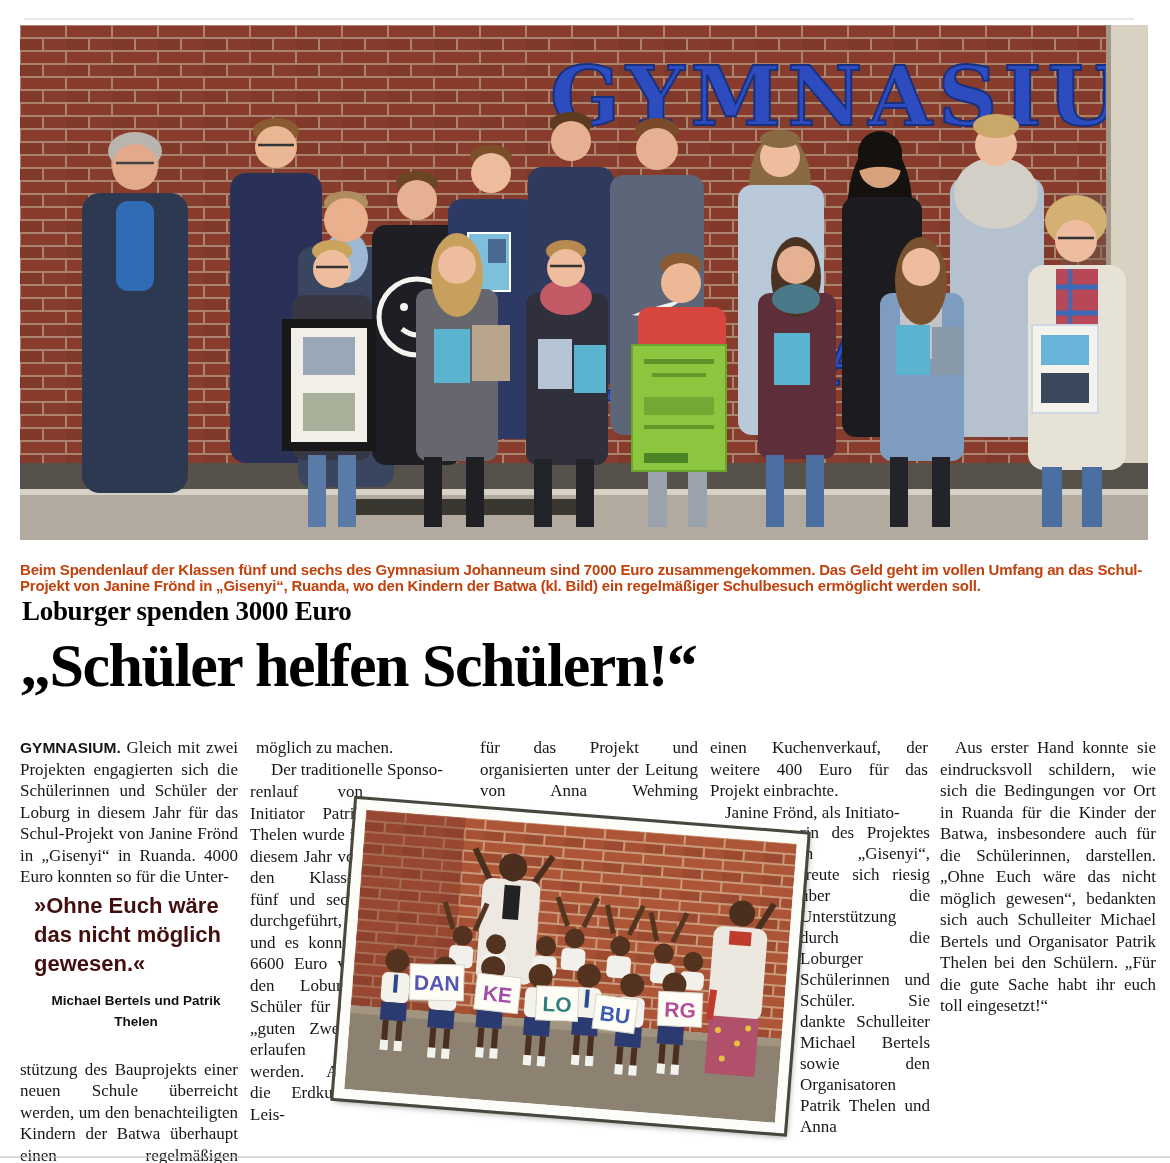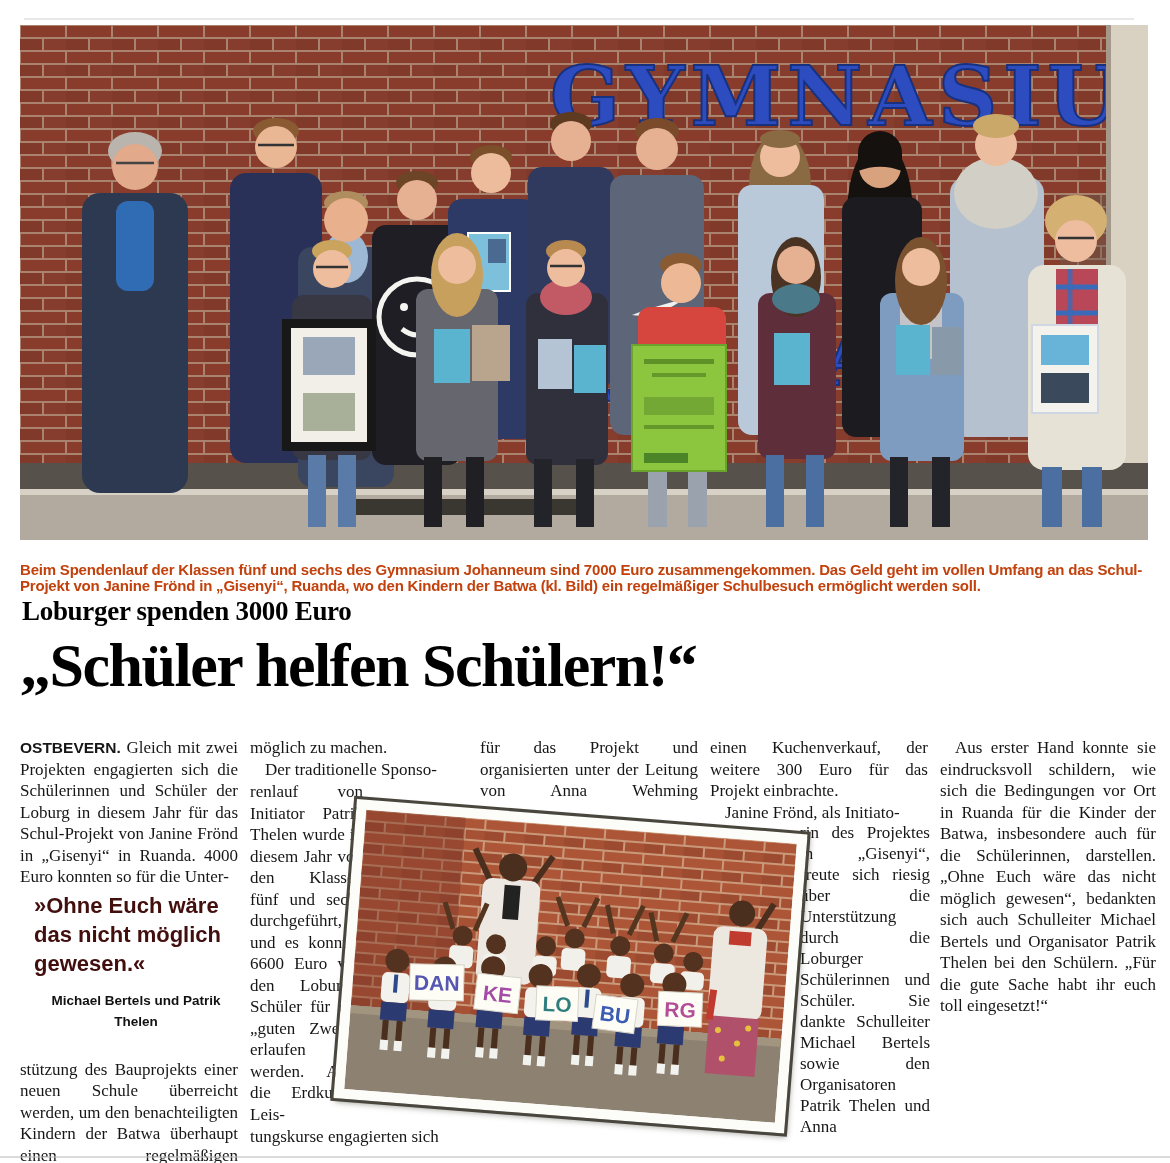--- a/index.html
+++ b/index.html
@@ -16,21 +16,21 @@
           font-weight:bold;font-size:27px;letter-spacing:-0.3px;color:#000;}
   #headline{position:absolute;left:20px;top:630px;font-family:"Liberation Serif",serif;
             font-weight:bold;font-size:62px;letter-spacing:-1.5px;color:#000;white-space:nowrap;text-align:center;}
   
   .col{position:absolute;width:218px;font-size:17px;line-height:21.5px;
        text-align:justify;color:#161616;}
   .col p{margin:0;}
   .indent{text-indent:15px;}
   .just-last{text-align-last:justify;}
   #col1{left:20px;top:737px;}
-  #col2a{left:250px;top:737px;}
+  #col2a{left:256px;top:737px;}
   #col2b{left:250px;top:781px;width:113px;}
   #col2c{left:250px;top:1126px;width:390px;text-align:left;}
   #col3{left:480px;top:737px;text-align-last:justify;}
   #col4a{left:710px;top:737px;}
   #col4b{left:800px;top:822px;width:130px;line-height:21px;}
   #col5{left:940px;top:737px;width:216px;}
   .lead-in{font-family:"Liberation Sans",sans-serif;font-weight:bold;font-size:15.5px;}
   
   #pullquote{margin:3px 0 0 14px;font-family:"Liberation Sans",sans-serif;font-weight:bold;
              font-size:22px;line-height:29px;color:#420f0e;text-align:left;}
@@ -231,43 +231,40 @@
       </g>
     </svg>
   </div>
 
   <p id="caption">Beim Spendenlauf der Klassen fünf und sechs des Gymnasium Johanneum sind 7000 Euro zusammengekommen. Das Geld geht im vollen Umfang an das Schul-Projekt von Janine Frönd in „Gisenyi“, Ruanda, wo den Kindern der Batwa (kl. Bild) ein regelmäßiger Schulbesuch ermöglicht werden soll.</p>
 
   <div id="kicker">Loburger spenden 3000 Euro</div>
   <h1 id="headline" style="margin:0;">„Schüler helfen Schülern!“</h1>
 
   <div class="col" id="col1">
-    <p><span class="lead-in">OSTBEVERN.</span><span> Gleich mit zwei Projekten engagierten sich die Schülerinnen und Schüler der Loburg in diesem Jahr für das Schul-Projekt von Janine Frönd in „Gisenyi“ in Ruanda. 4000 Euro konnten so für die Unter-</span></p>
+    <p><span class="lead-in">GYMNASIUM.</span><span> Gleich mit zwei Projekten engagierten sich die Schülerinnen und Schüler der Loburg in diesem Jahr für das Schul-Projekt von Janine Frönd in „Gisenyi“ in Ruanda. 4000 Euro konnten so für die Unter-</span></p>
     <p id="pullquote">»Ohne Euch wäre das nicht möglich gewesen.«</p>
     <p id="pullquote-attr">Michael Bertels und Patrik Thelen</p>
     <p id="col1-para2" class="just-last">stützung des Bauprojekts einer neuen Schule überreicht werden, um den benachteiligten Kindern der Batwa überhaupt einen regelmäßigen Schulbesuch</p>
   </div>
 
   <div class="col" id="col2a">
     <p>möglich zu machen.</p>
     <p class="indent">Der traditionelle Sponso-</p>
   </div>
   <div class="col" id="col2b">
     <p>renlauf von Initiator Patrik Thelen wurde in diesem Jahr von den Klassen fünf und sechs durchgeführt, und es konnten 6600 Euro von den Loburger Schüler für den „guten Zweck“ erlaufen werden. Auch die Erdkunde-Leis-</p>
   </div>
-  <div class="col" id="col2c">
-    <p>tungskurse engagierten sich</p>
-  </div>
 
   <div class="col" id="col3">
     <p>für das Projekt und organisierten unter der Leitung von Anna Wehming</p>
   </div>
 
   <div class="col" id="col4a">
-    <p>einen Kuchenverkauf, der weitere 300 Euro für das Projekt einbrachte.</p>
+    <p>einen Kuchenverkauf, der weitere 400 Euro für das Projekt einbrachte.</p>
     <p class="indent">Janine Frönd, als Initiato-</p>
   </div>
   <div class="col" id="col4b">
     <p>rin des Projektes in „Gisenyi“, freute sich riesig über die Unterstützung durch die Loburger Schülerinnen und Schüler. Sie dankte Schulleiter Michael Bertels sowie den Organisatoren Patrik Thelen und Anna</p>
   </div>
 
   <div class="col" id="col5">
     <p class="indent">Aus erster Hand konnte sie eindrucksvoll schildern, wie sich die Bedingungen vor Ort in Ruanda für die Kinder der Batwa, insbesondere auch für die Schülerinnen, darstellen. „Ohne Euch wäre das nicht möglich gewesen“, bedankten sich auch Schulleiter Michael Bertels und Organisator Patrik Thelen bei den Schülern. „Für die gute Sache habt ihr euch toll eingesetzt!“</p>
   </div>
 

